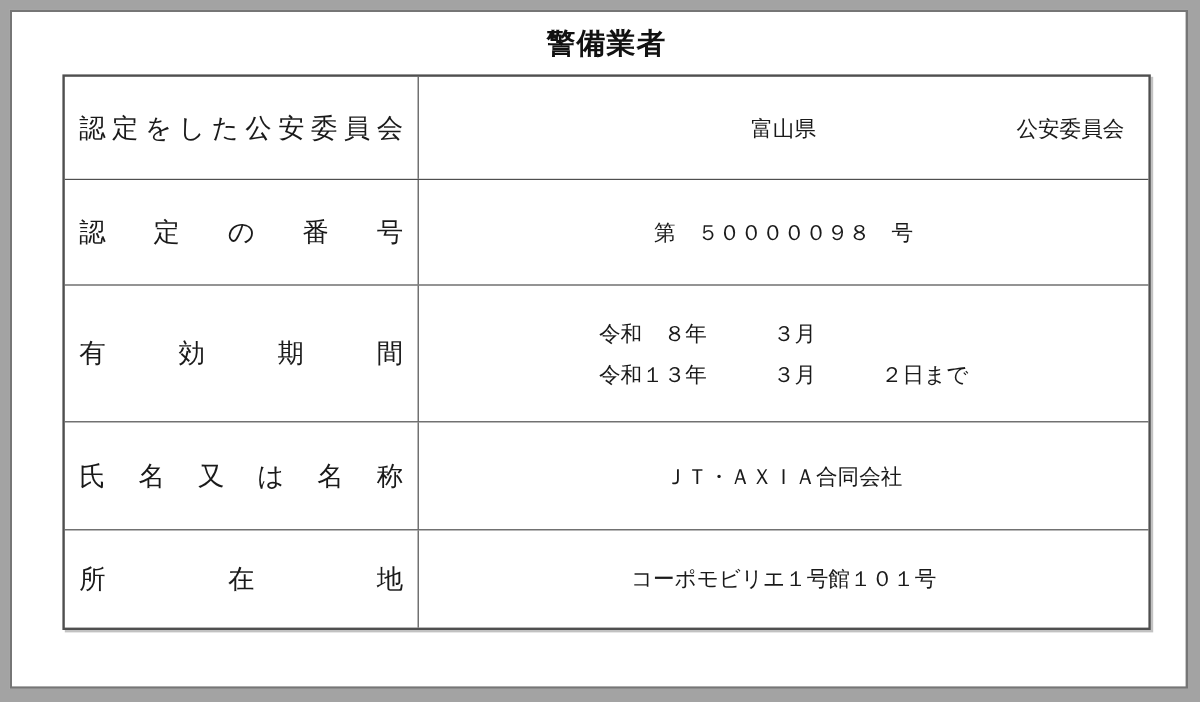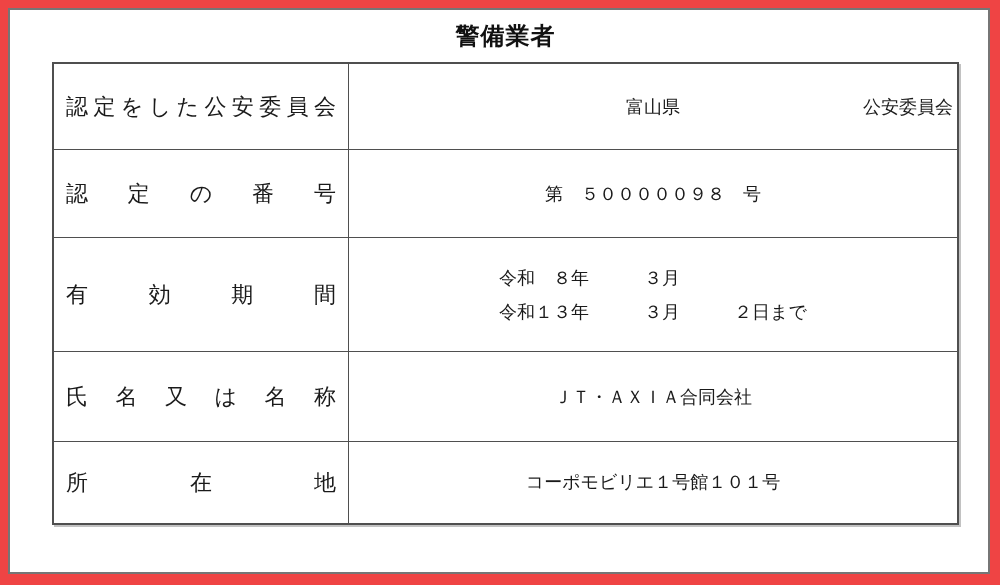--- a/index.html
+++ b/index.html
@@ -4,21 +4,21 @@
 <style>
   html, body {
     margin: 0;
     padding: 0;
     background: #ffffff;
   }
   .stage {
     position: relative;
     width: 1000px;
     height: 585px;
-    background: #ef4444;
+    background: #a3a3a3;
     font-family: "Liberation Serif", "DejaVu Serif", serif;
     color: #1a1a1a;
     overflow: hidden;
   }
   
   .outer-frame {
     position: absolute;
     left: 8px;
     top: 8px;
     width: 982px;
@@ -91,21 +91,21 @@
   .value-inset { }
 
   
   .commission-cell { position: relative; }
   .commission-center {
     width: 100%;
     text-align: center;
   }
   .commission-suffix {
     position: absolute;
-    right: 4px;
+    right: 20px;
     top: 50%;
     transform: translateY(-50%);
   }
 
   
   .date-block { display: block; line-height: 34px; }
   .date-line { display: flex; }
   .date-era   { display: inline-block; width: 145px; }
   .date-month { display: inline-block; width: 90px; }
   .date-day   { display: inline-block; }

